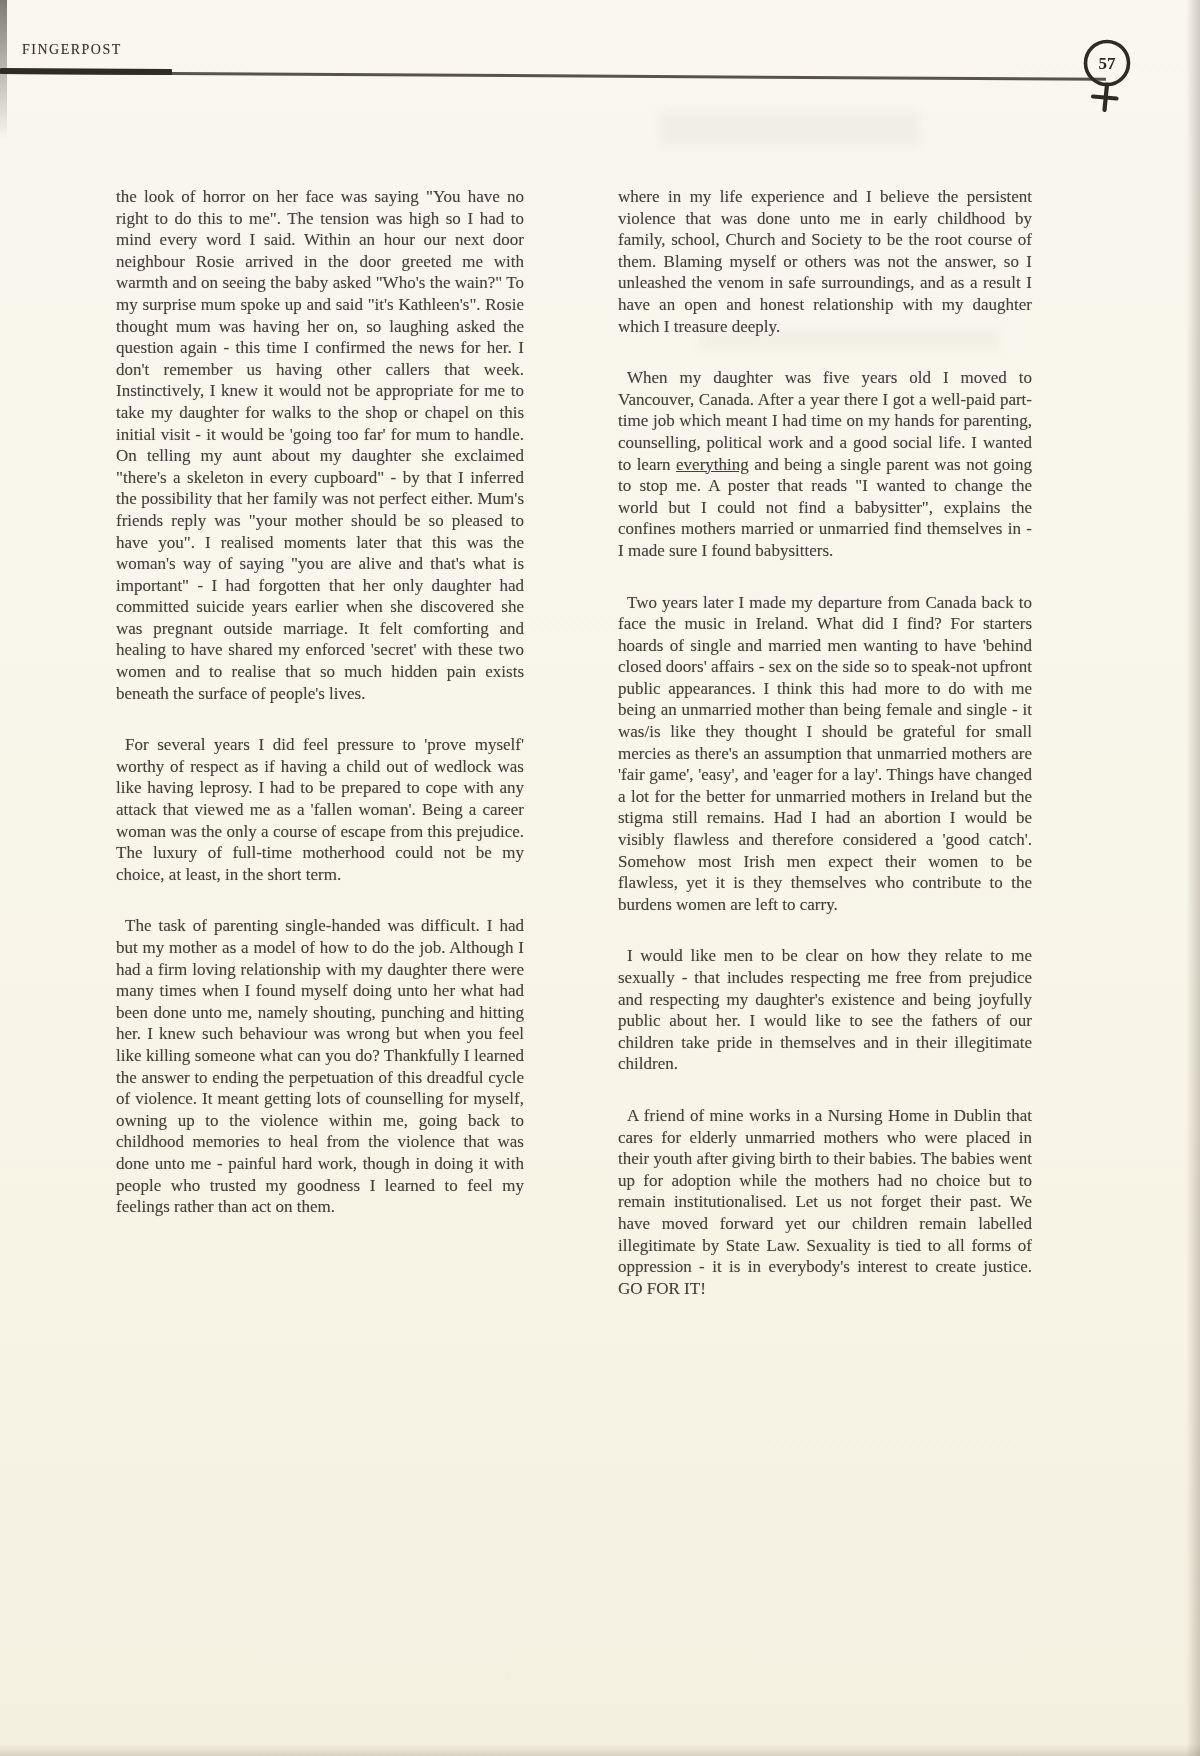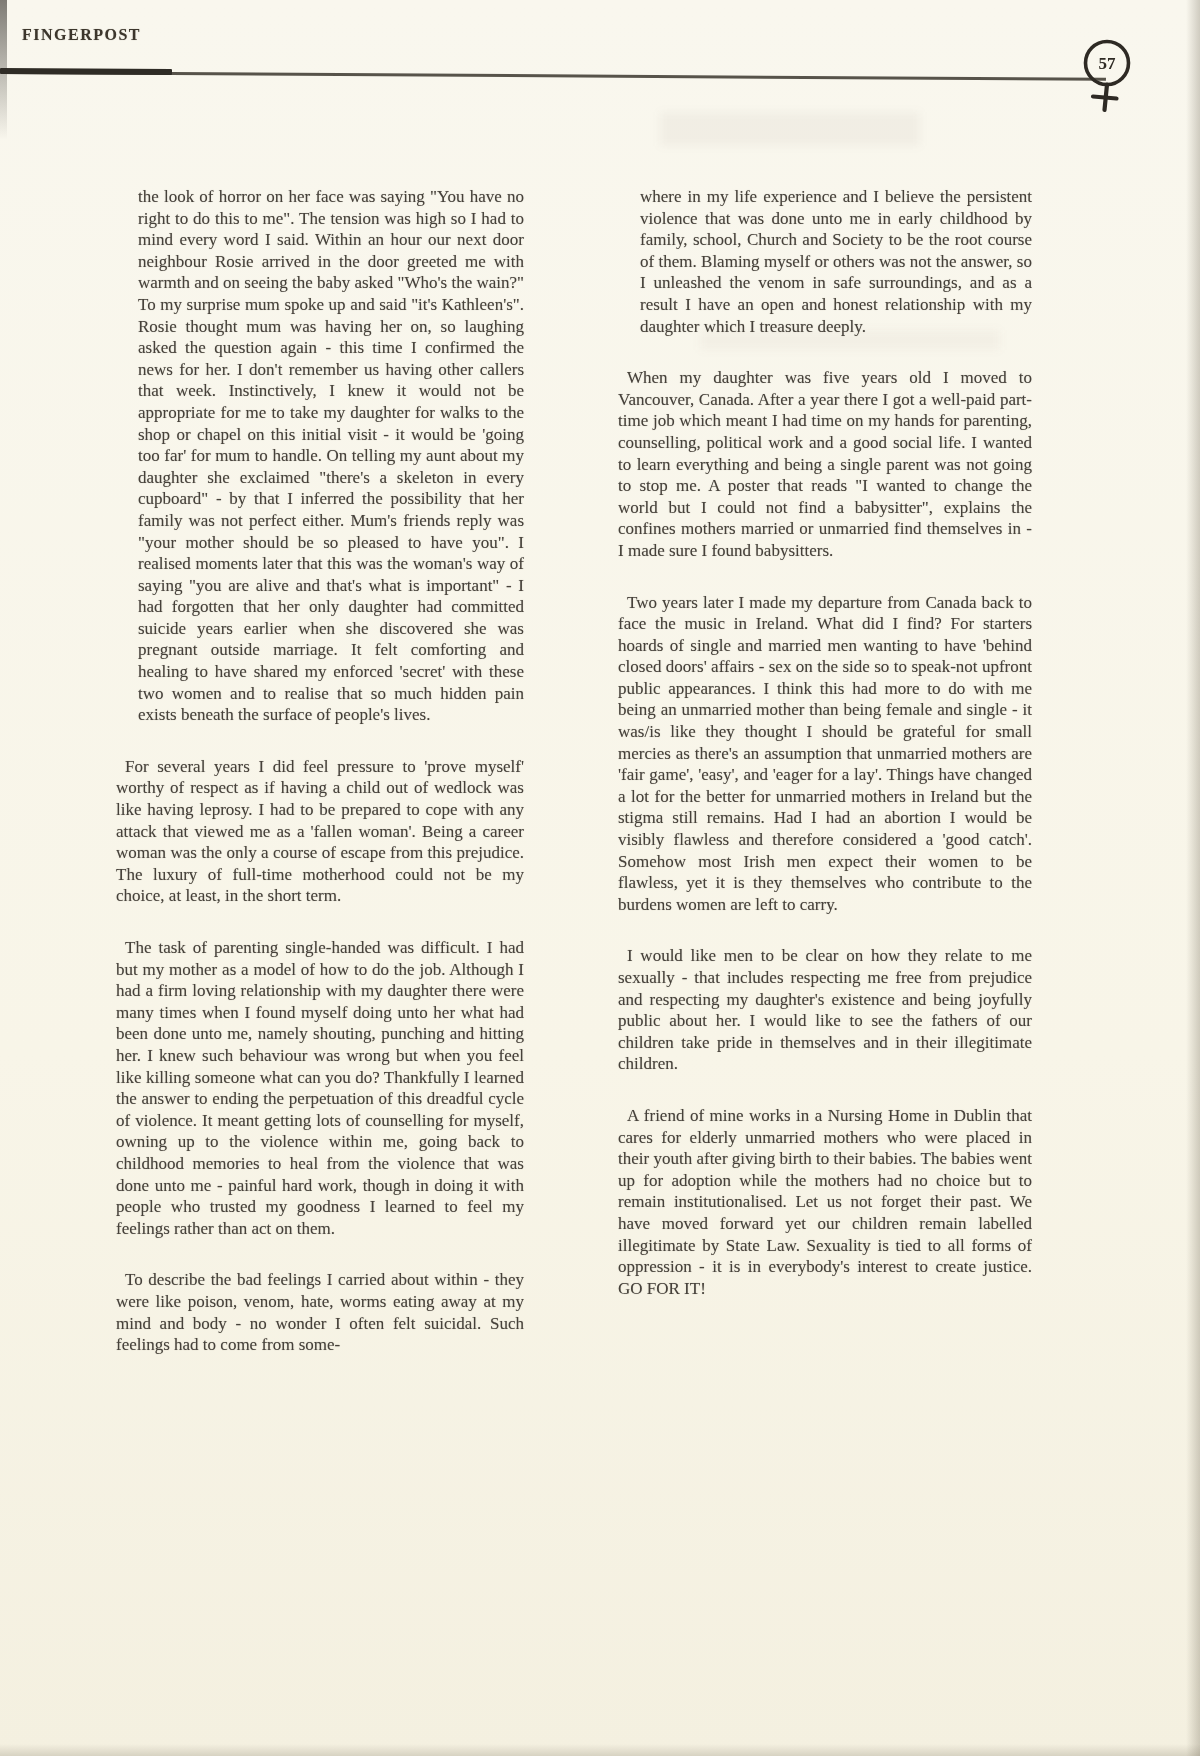--- a/index.html
+++ b/index.html
@@ -31,22 +31,22 @@
   .smudge-a {
     position: absolute; left: 660px; top: 112px; width: 260px; height: 34px;
     background: rgba(90,84,70,0.05); filter: blur(4px);
   }
   .smudge-b {
     position: absolute; left: 700px; top: 330px; width: 300px; height: 20px;
     background: rgba(90,84,70,0.04); filter: blur(5px);
   }
   
   .masthead {
-    position: absolute; left: 22px; top: 26px;
-    font-size: 16px; font-weight: bold; letter-spacing: 1.5px;
+    position: absolute; left: 22px; top: 42px;
+    font-size: 14px; font-weight: normal; letter-spacing: 1.5px;
     color: #3c362c;
     text-shadow: 0 0 1px rgba(60,54,44,0.4);
   }
   .rule-wrap {
     position: absolute; left: 0; top: 0; width: 1200px; height: 90px;
     transform: rotate(0.35deg); transform-origin: 0 70px;
   }
   .rule-thin {
     position: absolute; top: 71px; left: 2px; width: 1104px; height: 2.5px;
     background: #57534a;
@@ -60,22 +60,22 @@
   .col {
     position: absolute; top: 186px;
     font-size: 17px; line-height: 21.6px;
     text-align: justify;
     color: #46413a;
     text-shadow: 0 0 1px rgba(70,65,58,0.35);
   }
   .col.left  { left: 116px; width: 408px; }
   .col.right { left: 618px; width: 414px; }
   .col p { margin: 0 0 30px 0; text-indent: 9px; }
-  .col p.no-indent { text-indent: 0; margin-left: 22px; }
-  .u { }
+  .col p.no-indent { text-indent: 0; }
+  .u { text-decoration: underline; }
 </style>
 </head>
 <body>
 
 <div class="page">
 
   <div class="edge-left"></div>
   <div class="edge-right"></div>
   <div class="edge-bottom"></div>
   <div class="smudge-a"></div>
@@ -93,21 +93,20 @@
       <path d="M32 50.5 L29.5 76" stroke="#2e2a24" stroke-width="4.2" stroke-linecap="round" fill="none"></path>
       <path d="M18 62.5 L41.5 64.5" stroke="#2e2a24" stroke-width="4.2" stroke-linecap="round" fill="none"></path>
     </svg>
   </header>
 
   <main>
     <section class="col left">
       <p class="no-indent">the look of horror on her face was saying "You have no right to do this to me". The tension was high so I had to mind every word I said. Within an hour our next door neighbour Rosie arrived in the door greeted me with warmth and on seeing the baby asked "Who's the wain?" To my surprise mum spoke up and said "it's Kathleen's". Rosie thought mum was having her on, so laughing asked the question again - this time I confirmed the news for her. I don't remember us having other callers that week. Instinctively, I knew it would not be appropriate for me to take my daughter for walks to the shop or chapel on this initial visit - it would be 'going too far' for mum to handle. On telling my aunt about my daughter she exclaimed "there's a skeleton in every cupboard" - by that I inferred the possibility that her family was not perfect either. Mum's friends reply was "your mother should be so pleased to have you". I realised moments later that this was the woman's way of saying "you are alive and that's what is important" - I had forgotten that her only daughter had committed suicide years earlier when she discovered she was pregnant outside marriage. It felt comforting and healing to have shared my enforced 'secret' with these two women and to realise that so much hidden pain exists beneath the surface of people's lives.</p>
       <p>For several years I did feel pressure to 'prove myself' worthy of respect as if having a child out of wedlock was like having leprosy. I had to be prepared to cope with any attack that viewed me as a 'fallen woman'. Being a career woman was the only a course of escape from this prejudice. The luxury of full-time motherhood could not be my choice, at least, in the short term.</p>
       <p>The task of parenting single-handed was difficult. I had but my mother as a model of how to do the job. Although I had a firm loving relationship with my daughter there were many times when I found myself doing unto her what had been done unto me, namely shouting, punching and hitting her. I knew such behaviour was wrong but when you feel like killing someone what can you do? Thankfully I learned the answer to ending the perpetuation of this dreadful cycle of violence. It meant getting lots of counselling for myself, owning up to the violence within me, going back to childhood memories to heal from the violence that was done unto me - painful hard work, though in doing it with people who trusted my goodness I learned to feel my feelings rather than act on them.</p>
-      <p>To describe the bad feelings I carried about within - they were like poison, venom, hate, worms eating away at my mind and body - no wonder I often felt suicidal. Such feelings had to come from some-</p>
     </section>
 
     <section class="col right">
       <p class="no-indent">where in my life experience and I believe the persistent violence that was done unto me in early childhood by family, school, Church and Society to be the root course of them. Blaming myself or others was not the answer, so I unleashed the venom in safe surroundings, and as a result I have an open and honest relationship with my daughter which I treasure deeply.</p>
       <p><span>When my daughter was five years old I moved to Vancouver, Canada. After a year there I got a well-paid part-time job which meant I had time on my hands for parenting, counselling, political work and a good social life. I wanted to learn </span><span class="u">everything</span><span> and being a single parent was not going to stop me. A poster that reads "I wanted to change the world but I could not find a babysitter", explains the confines mothers married or unmarried find themselves in - I made sure I found babysitters.</span></p>
       <p>Two years later I made my departure from Canada back to face the music in Ireland. What did I find? For starters hoards of single and married men wanting to have 'behind closed doors' affairs - sex on the side so to speak-not upfront public appearances. I think this had more to do with me being an unmarried mother than being female and single - it was/is like they thought I should be grateful for small mercies as there's an assumption that unmarried mothers are 'fair game', 'easy', and 'eager for a lay'. Things have changed a lot for the better for unmarried mothers in Ireland but the stigma still remains. Had I had an abortion I would be visibly flawless and therefore considered a 'good catch'. Somehow most Irish men expect their women to be flawless, yet it is they themselves who contribute to the burdens women are left to carry.</p>
       <p>I would like men to be clear on how they relate to me sexually - that includes respecting me free from prejudice and respecting  my daughter's existence and being joyfully public about her. I would like to see the fathers of our children take pride in themselves and in their illegitimate children.</p>
       <p>A friend of mine works in a Nursing Home in Dublin that cares for elderly unmarried mothers who were placed in their youth after giving birth to their babies. The babies went up for adoption while the mothers had no choice  but to remain institutionalised. Let us not forget their past. We have moved forward yet our children remain labelled illegitimate by State Law. Sexuality is tied to all forms of oppression - it is in everybody's interest to create justice. GO FOR IT!</p>
     </section>
   </main>

